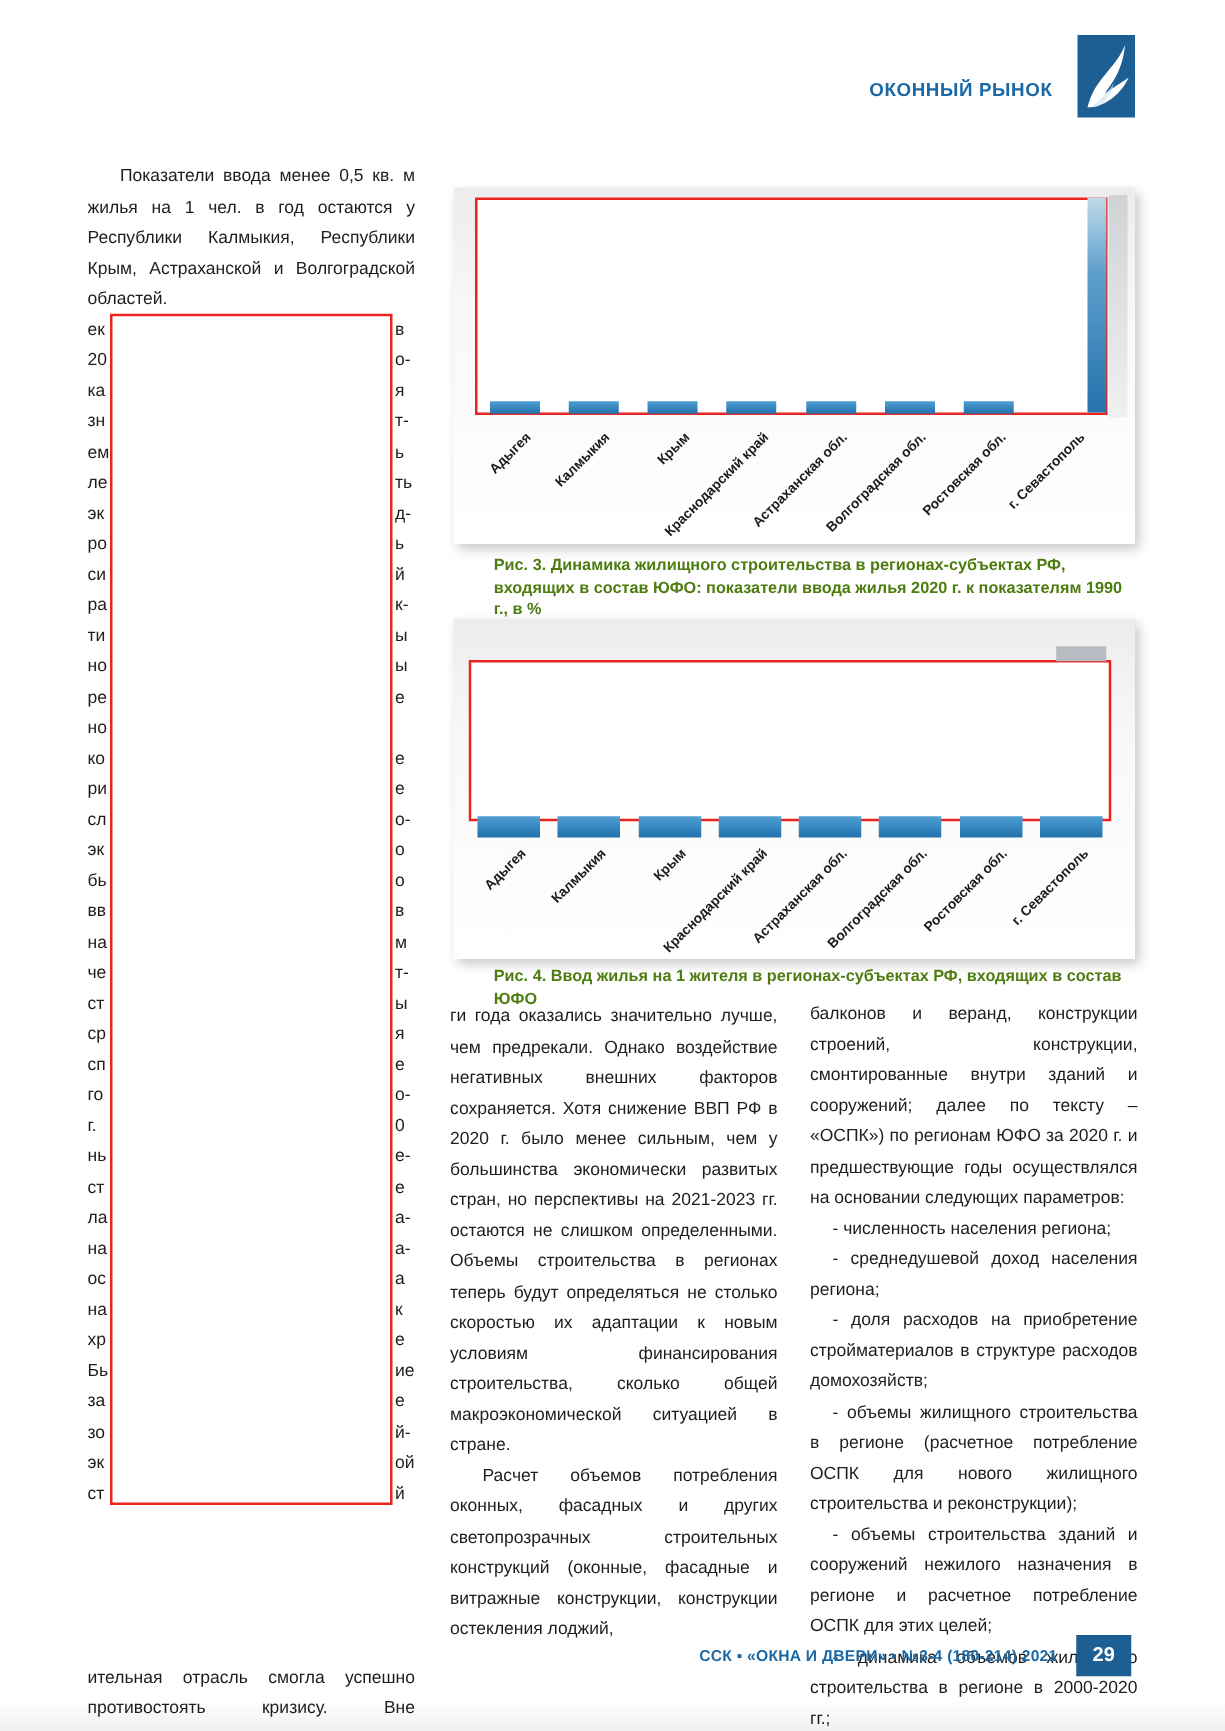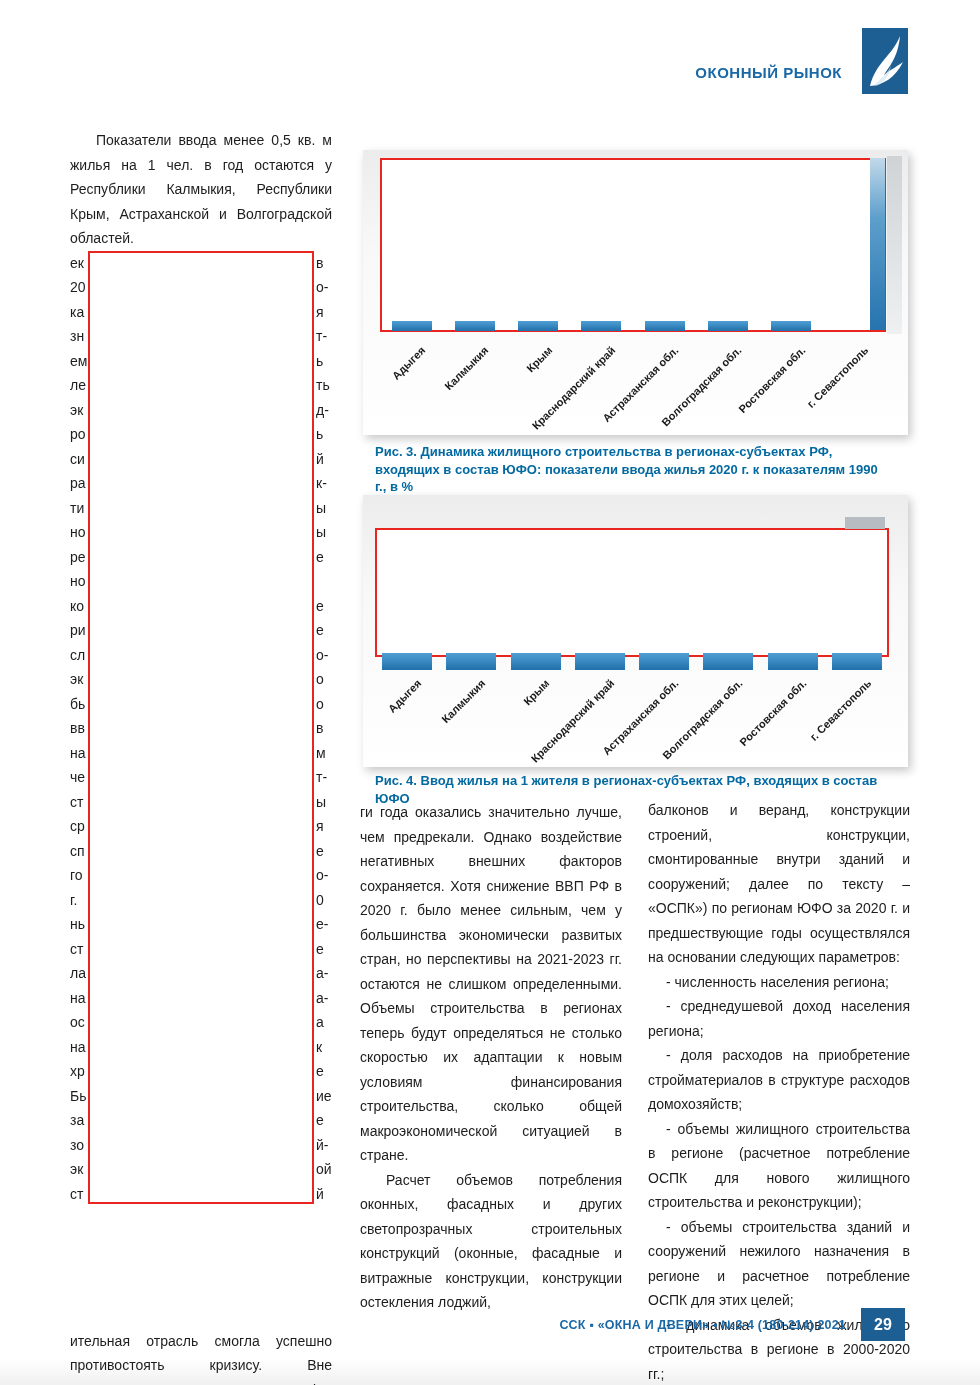--- a/index.html
+++ b/index.html
@@ -73,22 +73,23 @@
   .overflow-cap{
     position:absolute; left:482px; top:22px; width:40px; height:12px;
     background:#b6bcc1; z-index:3;
   }
   .xlabel{
     position:absolute; white-space:nowrap; z-index:4;
     font-size:11px; font-weight:bold; color:#1a1a1a;
     transform-origin:0 0; transform:rotate(-45deg) translateX(-100%);
   }
   .fig-caption{
-    position:absolute; font-weight:bold; font-size:13px; line-height:17.5px; color:#0369a1;
+    position:absolute; font-weight:bold; font-size:13px; line-height:17.5px; color:#4d7c0f;
     text-align:left;
+    margin-left:20px;
   }
   #cap3{ left:375px; top:443px; width:512px; }
   #cap4{ left:375px; top:772px; width:512px; }
 
   
   #mid-col{ position:absolute; left:360px; top:800px; width:262px; }
   #right-col{ position:absolute; left:648px; top:798px; width:262px; }
   .mc-heading{ margin:16px 0 12px; text-align:center; }
   .hl-line{ font-size:16px; line-height:23px; font-weight:bold; color:#14344f; }
   .hl-line span{ position:relative; z-index:0; display:inline-block; padding:0 3px; }

